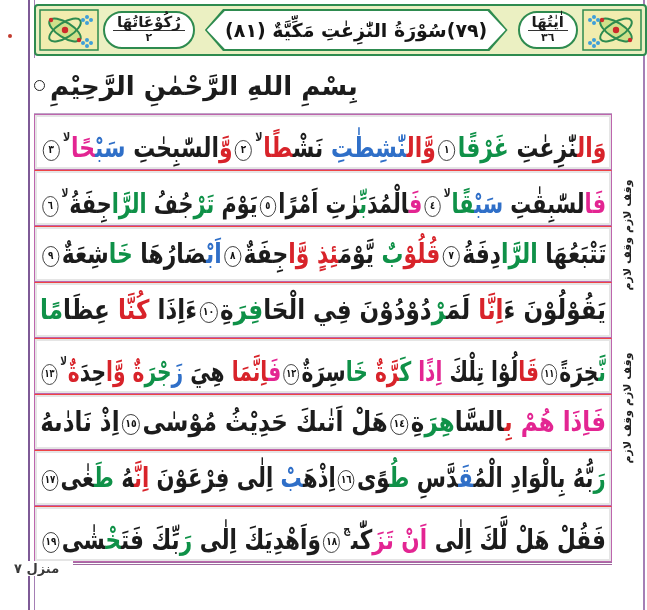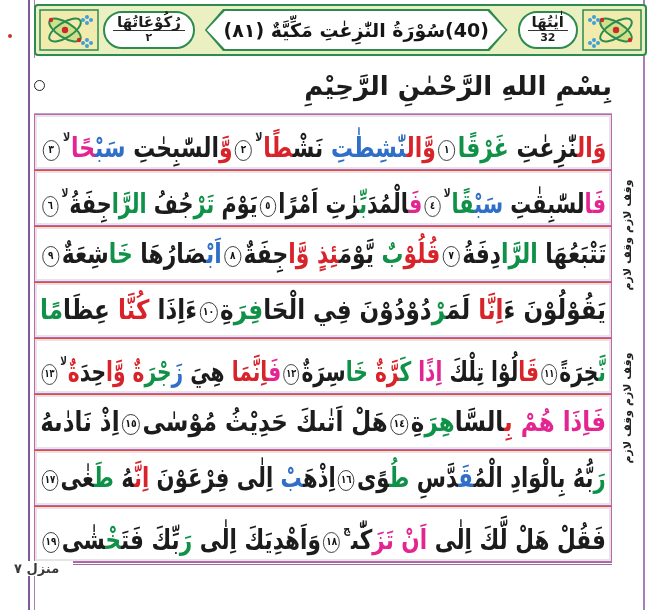--- a/index.html
+++ b/index.html
@@ -26,21 +26,21 @@
   .frac-bottom{font-size:11px;font-weight:bold;color:#1c1c1c;line-height:14px;}
   .title-wrap{position:relative;flex:1;height:42px;margin:0 6px;}
   .title-outer{position:absolute;inset:0;background:#2e8b4f;
     clip-path:polygon(0 50%,6% 0,94% 0,100% 50%,94% 100%,6% 100%);}
   .title-inner{position:absolute;inset:2px;background:#fff;
     clip-path:polygon(0 50%,6% 0,94% 0,100% 50%,94% 100%,6% 100%);
     display:flex;align-items:center;justify-content:center;}
   .title-text{font-size:19px;font-weight:bold;color:#151515;direction:rtl;white-space:nowrap;}
   
   .bismillah{position:absolute;left:34px;top:58px;width:578px;height:56px;
-    display:flex;align-items:center;justify-content:space-between;direction:rtl;
+    display:flex;align-items:center;justify-content:flex-end;direction:rtl;
     border-bottom:1px solid #bfa3c6;box-sizing:border-box;background:#fff;}
   .bismillah-text{font-size:26px;font-weight:bold;color:#1c1c1c;white-space:nowrap;}
   .end-ring{display:inline-block;width:9px;height:9px;border:1.5px solid #222;
     border-radius:50%;margin-right:5px;vertical-align:middle;}
   
   .lines{position:absolute;left:34px;top:114px;width:578px;}
   .row{height:56px;box-sizing:border-box;border:1px solid #bd66ad;
     box-shadow:inset 0 0 0 2px rgba(150,150,150,0.25);
     display:flex;align-items:center;justify-content:center;background:#fff;overflow:hidden;}
   .row + .row{border-top:1px solid #ef4444;}
@@ -96,26 +96,26 @@
         </g>
       </svg>
     </div>
     <div class="cartouche">
       <div class="frac-top">رُكُوْعَاتُهَا</div>
       <div class="frac-bottom">٢</div>
     </div>
     <div class="title-wrap">
       <div class="title-outer"></div>
       <div class="title-inner">
-        <span class="title-text">(40)سُوْرَةُ النّٰزِعٰتِ مَكِّيَّةٌ (٨١)</span>
+        <span class="title-text">(٧٩)سُوْرَةُ النّٰزِعٰتِ مَكِّيَّةٌ (٨١)</span>
       </div>
     </div>
     <div class="cartouche">
       <div class="frac-top">اٰيٰتُهَا</div>
-      <div class="frac-bottom">32</div>
+      <div class="frac-bottom">٣٦</div>
     </div>
     <div class="motif">
       <svg width="60" height="42" viewBox="0 0 60 42">
         <rect x="1" y="1" width="58" height="40" fill="#f1ecae" stroke="#2e8b4f" stroke-width="1.5"></rect>
         <ellipse cx="34" cy="21" rx="18" ry="7.5" transform="rotate(32 34 21)" fill="#cfe08a" stroke="#2e8b4f" stroke-width="2"></ellipse>
         <ellipse cx="34" cy="21" rx="18" ry="7.5" transform="rotate(-32 34 21)" fill="none" stroke="#2e8b4f" stroke-width="2"></ellipse>
         <circle cx="34" cy="21" r="3.2" fill="#cc2b2b"></circle>
         <circle cx="20" cy="11" r="2.2" fill="#cc2b2b"></circle>
         <circle cx="48" cy="31" r="2.2" fill="#cc2b2b"></circle>
         <g fill="#3f9fd8">

